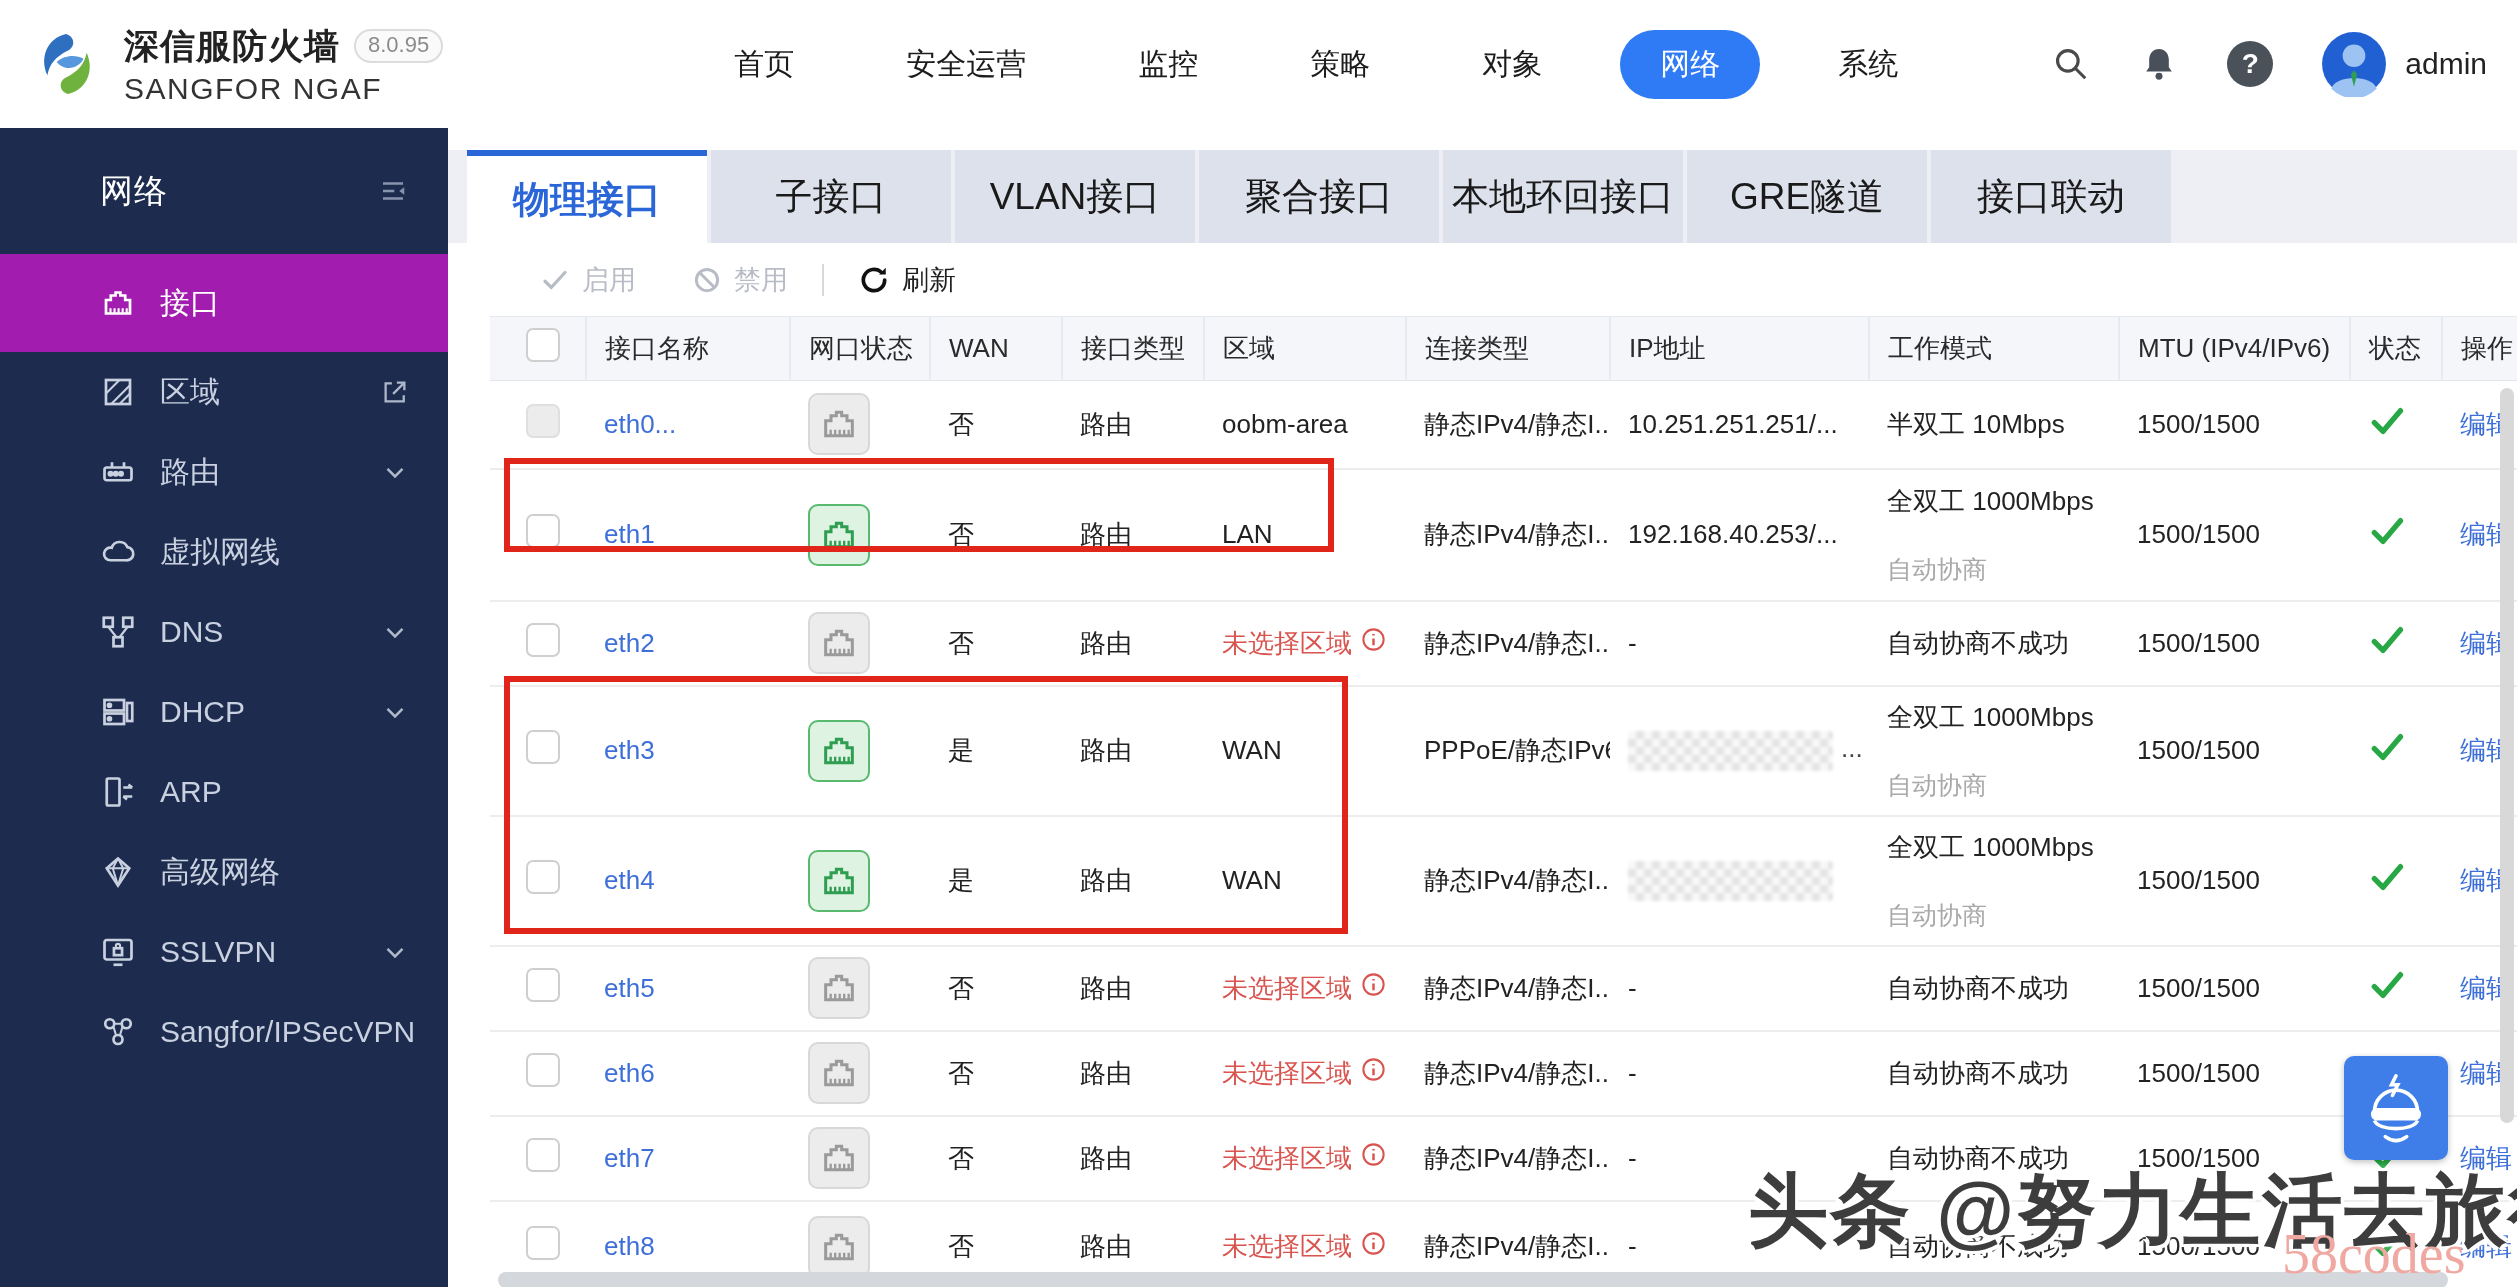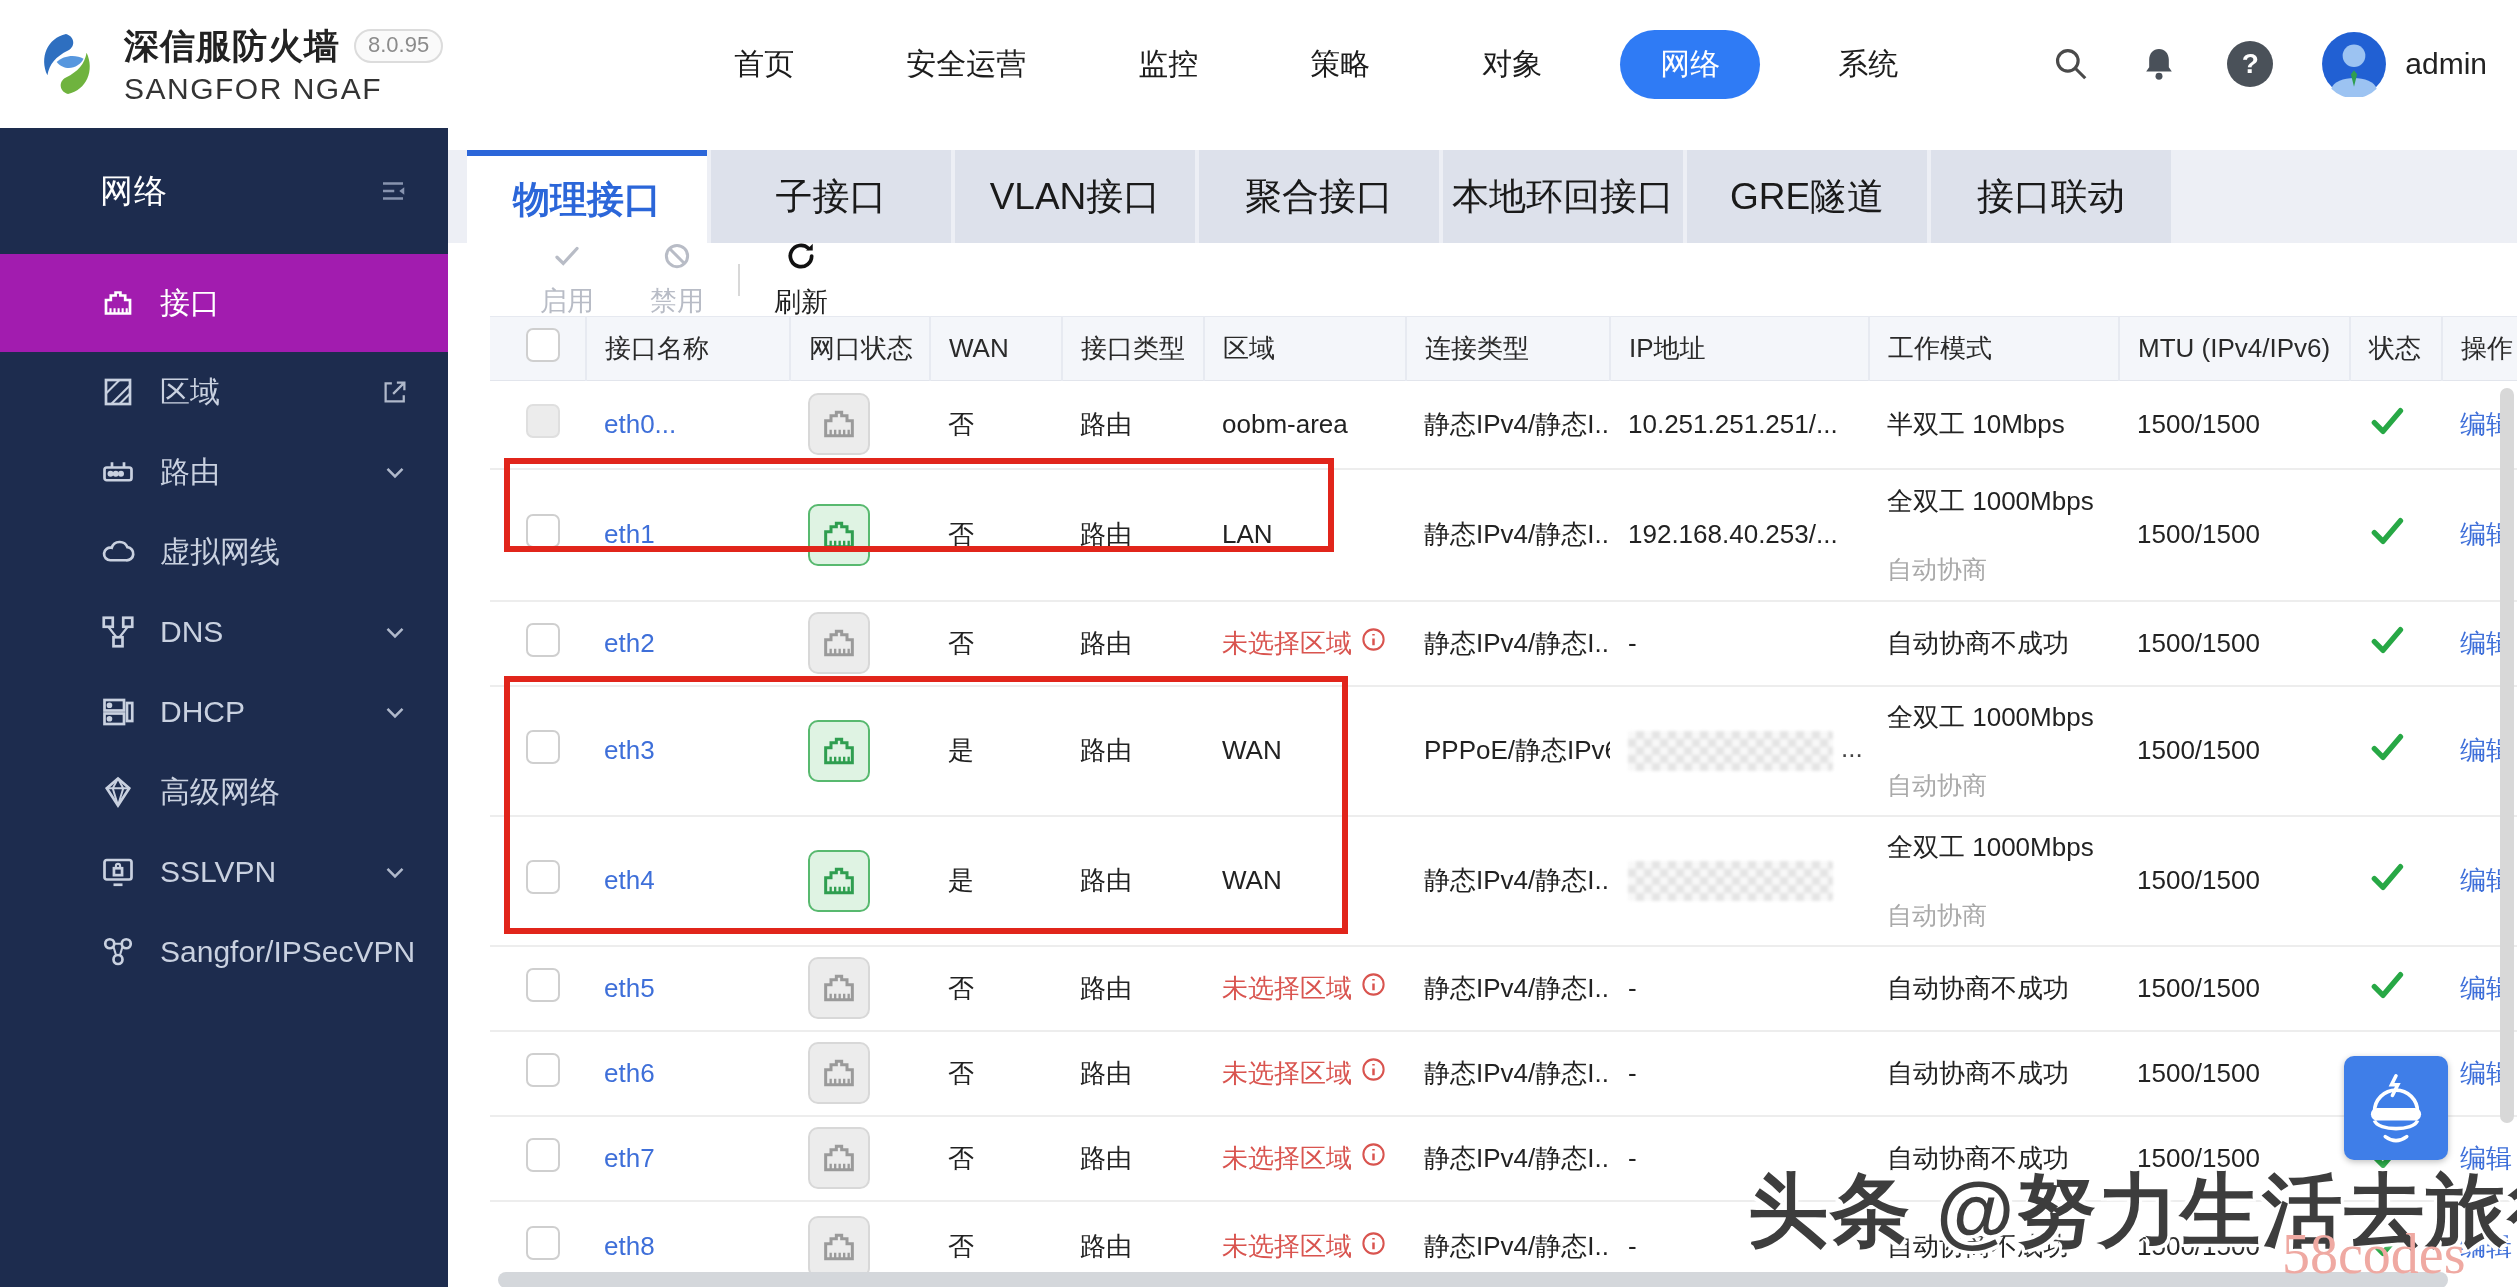--- a/index.html
+++ b/index.html
@@ -36,21 +36,21 @@
   .sb-adorn { width:30px; height:30px; opacity:.85; }
 
   
   .tabstrip { position:absolute; left:448px; top:150px; right:0; height:93px; background:#edeff5; display:flex; z-index:2; }
   .tab { width:240px; margin-right:4px; background:#dde1eb; display:flex; align-items:center; justify-content:center; font-size:37px; color:#1a1a1a; cursor:pointer; }
   .tab:first-child { margin-left:19px; }
   .tab.active { background:#fff; color:#2b66d9; font-weight:700; border-top:6px solid #2b66d9; }
 
   
   .toolbar { position:absolute; left:448px; top:243px; right:0; height:73px; background:#fff; display:flex; align-items:center; padding-left:92px; z-index:2; }
-  .tb-btn { display:flex; align-items:center; gap:12px; font-size:27px; cursor:pointer;flex-direction:column; }
+  .tb-btn { display:flex; align-items:center; gap:12px; font-size:27px; cursor:pointer; }
   .tb-btn.disabled { color:#b8bcc6; cursor:default; }
   .tb-btn.dark { color:#1f1f1f; }
   .tb-sep { width:2px; height:32px; background:#d8d8d8; margin:0 34px; }
   .tb-btn + .tb-btn { margin-left:56px; }
 
   
   .table-zone { position:absolute; left:448px; top:316px; right:0; bottom:0; overflow:hidden; background:#fff; z-index:1; }
   table.iftable { border-collapse:collapse; table-layout:fixed; margin-left:42px; width:2055px; }
   .iftable th { height:64px; background:#f4f6fa; font-weight:500; font-size:26px; color:#2a2a2a; text-align:left; padding-left:18px; border-right:2px solid #e7eaf1; border-top:1px solid #e6e9f0; border-bottom:1px solid #e2e5ec; white-space:nowrap; overflow:hidden; }
   .iftable th:last-child { border-right:none; }
@@ -198,20 +198,27 @@
               <circle cx="6.3" cy="7.5" r="1" fill="currentColor"></circle>
               <circle cx="6.3" cy="16.5" r="1" fill="currentColor"></circle>
             </svg></span>
           <span class="sb-label">DHCP</span>
           <span class="sb-adorn"><svg viewBox="0 0 24 24" width="100%" height="100%" fill="none" stroke="currentColor" stroke-width="1.8">
               <path d="M6 9.5 l6 6 6-6" stroke-width="2"></path>
             </svg></span>
         </div>
         <div class="sb-item">
           <span class="sb-ic"><svg viewBox="0 0 24 24" width="100%" height="100%" fill="none" stroke="currentColor" stroke-width="1.8">
+              <rect x="4.5" y="3" width="8.5" height="18" rx="1"></rect>
+              <path d="M15.5 9 h6 M21.5 9 l-2.5-2 M15.5 15 h6 M15.5 15 l2.5 2" stroke-width="1.6"></path>
+            </svg></span>
+          <span class="sb-label">ARP</span>
+        </div>
+        <div class="sb-item">
+          <span class="sb-ic"><svg viewBox="0 0 24 24" width="100%" height="100%" fill="none" stroke="currentColor" stroke-width="1.8">
               <path d="M12 3 L19.5 9.5 L12 21 L4.5 9.5 Z"></path>
               <path d="M4.5 9.5 H19.5 M12 3 L8.5 9.5 L12 21 M12 3 l3.5 6.5 L12 21" stroke-width="1.3"></path>
             </svg></span>
           <span class="sb-label">高级网络</span>
         </div>
         <div class="sb-item">
           <span class="sb-ic"><svg viewBox="0 0 24 24" width="100%" height="100%" fill="none" stroke="currentColor" stroke-width="1.8">
               <rect x="3" y="4" width="18" height="13" rx="1.5"></rect>
               <path d="M9 20.5 h6"></path>
               <rect x="9.3" y="9.5" width="5.4" height="4.6"></rect>

